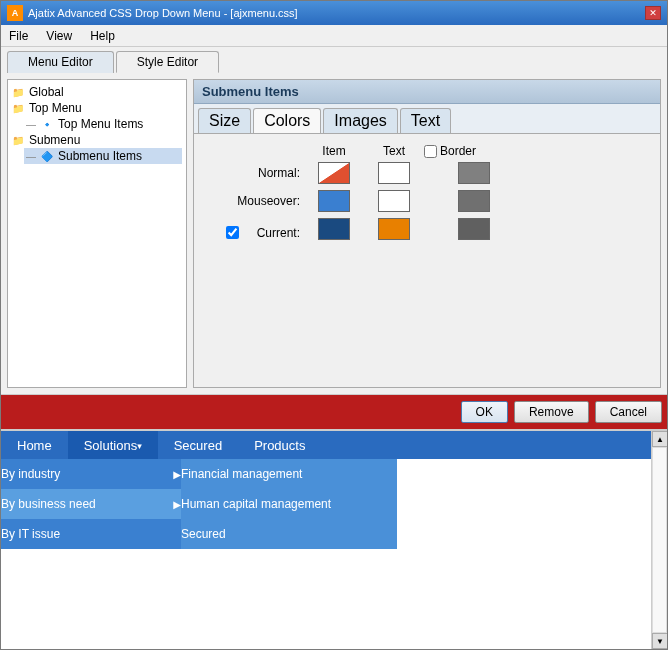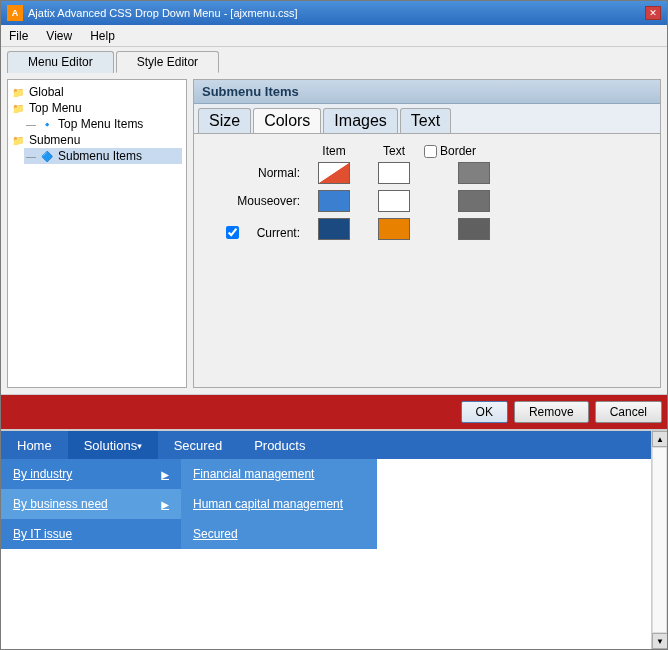--- a/index.html
+++ b/index.html
@@ -306,32 +306,31 @@
     }
 
     .dropdown-col1 {
       background: #3a80d0;
       width: 180px;
       min-width: 180px;
     }
 
     .dropdown-col2 {
       background: #4a90d8;
-      width: 196px;
+      width: 216px;
     }
 
     .dropdown-item {
       color: white;
-      padding: 8px 12px;
+      padding: 8px 0;
       cursor: pointer;
       display: flex;
       align-items: center;
       justify-content: space-between;
       font-size: 12px;
-      text-decoration: underline;
     }
     .dropdown-item.highlighted { background: #5a9fe0; }
 
     .dropdown-arrow-right {
       font-size: 10px;
     }
 
     .scrollbar-area {
       width: 16px;
       background: #f0f0f0;

